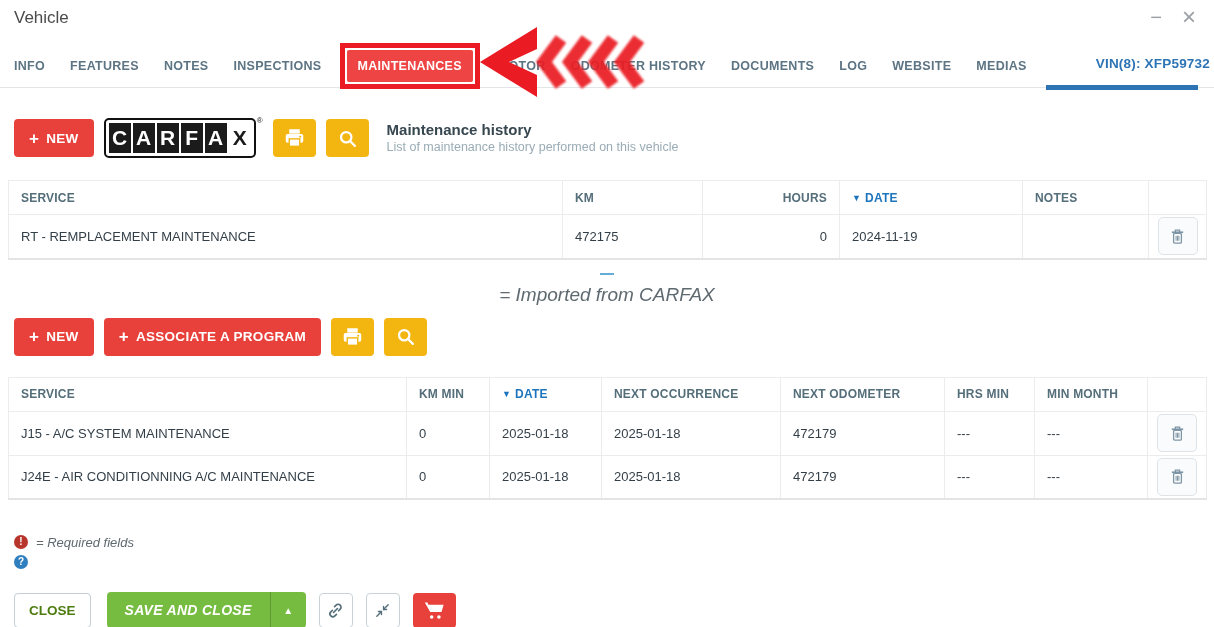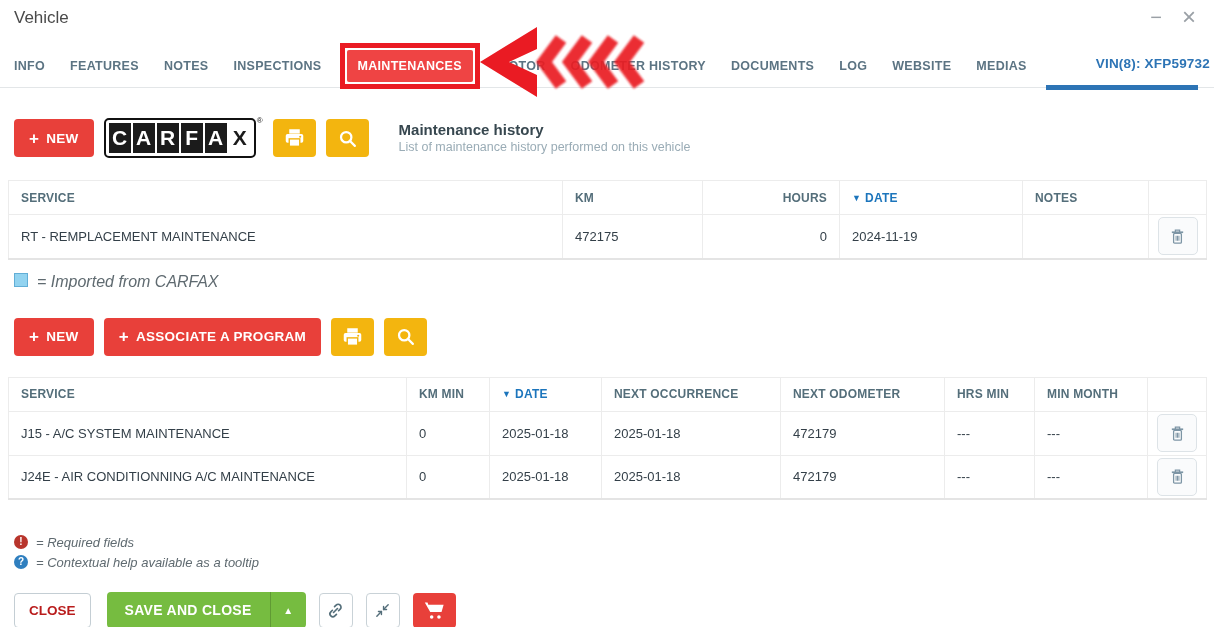--- a/index.html
+++ b/index.html
@@ -56,21 +56,21 @@
   .btn-red {
     background:#e8403a; color:#fff; font-size:13.5px; font-weight:bold;
     height:38px; padding:0 15px; display:inline-flex; align-items:center; gap:7px;
     letter-spacing:.3px;
   }
   .plus { font-size:17px; font-weight:bold; line-height:1; }
   .btn-yellow {
     background:#f3b50f; width:43px; height:38px;
     display:inline-flex; align-items:center; justify-content:center;
   }
-  .heading { margin-left:20px; }
+  .heading { margin-left:8px; }
   .heading h2 { font-size:15px; color:#37474f; font-weight:bold; line-height:18px; }
   .heading p { font-size:12.5px; color:#9aacb6; line-height:16px; }
 
   
   .carfax { position:relative; display:inline-flex; align-items:flex-start; cursor:pointer; }
   .carfax-frame {
     border:2px solid #111; border-radius:5px; background:#fff; padding:3px;
     display:flex; gap:2px; box-shadow:inset 0 0 0 1px #fff;
   }
   .cf-tile {
@@ -100,47 +100,47 @@
   .sort-caret { font-size:9px; color:#1c75bc; margin-right:4px; vertical-align:1px; }
   .cell-action { text-align:center; padding:0 6px; }
   .btn-trash {
     width:40px; height:38px; background:#fafbfc; border:1px solid #dde3e7;
     border-radius:5px; display:inline-flex; align-items:center; justify-content:center;
     cursor:pointer;
   }
 
   
   .cf-legend {
-    margin:13px 14px 0 14px; display:flex; gap:9px;
-    font-style:italic; font-size:16px; color:#5f6a70; height:16px;
+    margin:13px 14px 0 14px; display:flex; align-items:center; gap:9px;
+    font-style:italic; font-size:19px; color:#5f6a70; height:16px;flex-direction:column;
   }
   .cf-swatch { width:14px; height:14px; background:#92d3f0; border:1px solid #62aed6; }
   .foot-legend { margin:32px 14px 0 14px; font-style:italic; font-size:13px; color:#5f6a70; }
   .foot-legend .lg-line { display:flex; align-items:center; gap:8px; height:20px; }
   .lg-icon {
     width:14px; height:14px; border-radius:50%; color:#fff; font-style:normal;
     font-size:10px; font-weight:bold; display:inline-flex; align-items:center;
     justify-content:center; line-height:1;
   }
   .lg-red { background:#b8352c; }
   .lg-blue { background:#2f7fbf; }
 
   
   .footer { margin:20px 14px 0 14px; display:flex; align-items:center; }
   .btn-outline {
     background:#fff; border:1px solid #c4ced4; border-radius:4px;
-    color:#b91c1c; font-weight:bold; font-size:13.5px; height:35px; padding:0 14px;
+    color:#4d7c0f; font-weight:bold; font-size:13.5px; height:35px; padding:0 14px;
   }
   .save-split {
     margin-left:16px; display:flex; height:36px; border-radius:4px; overflow:hidden;
     background:#76bc40; cursor:pointer;
   }
   .save-main {
     color:#fff; font-weight:bold; font-size:14px; letter-spacing:.3px;
-    display:flex; align-items:center; padding:0 18px;
+    display:flex; align-items:center; padding:0 18px;font-style:italic;
   }
   .save-caret {
     width:36px; display:flex; align-items:center; justify-content:center;
     border-left:1px solid rgba(0,0,0,.18); color:#fff; font-size:10px;
   }
   .btn-icon {
     margin-left:13px; width:34px; height:35px; background:#fff;
     border:1px solid #c9d2d7; border-radius:4px;
     display:inline-flex; align-items:center; justify-content:center;
   }
@@ -362,21 +362,20 @@
     </table>
 </div>
 
 <div class="foot-legend">
   <div class="lg-line">
     <span class="lg-icon lg-red">!</span>
     <span>= Required fields</span>
   </div>
   <div class="lg-line">
     <span class="lg-icon lg-blue">?</span>
-    <span>= Contextual help available as a tooltip</span>
   </div>
 </div>
 
 <div class="footer">
   <button class="btn btn-outline">CLOSE</button>
   <div class="save-split">
     <span class="save-main">SAVE AND CLOSE</span>
     <span class="save-caret">
         <span>▲</span>
       </span>

